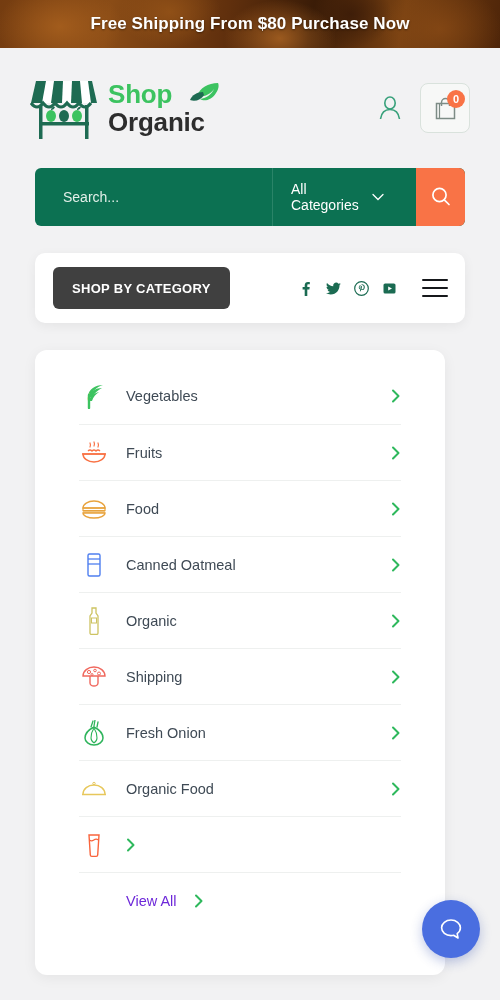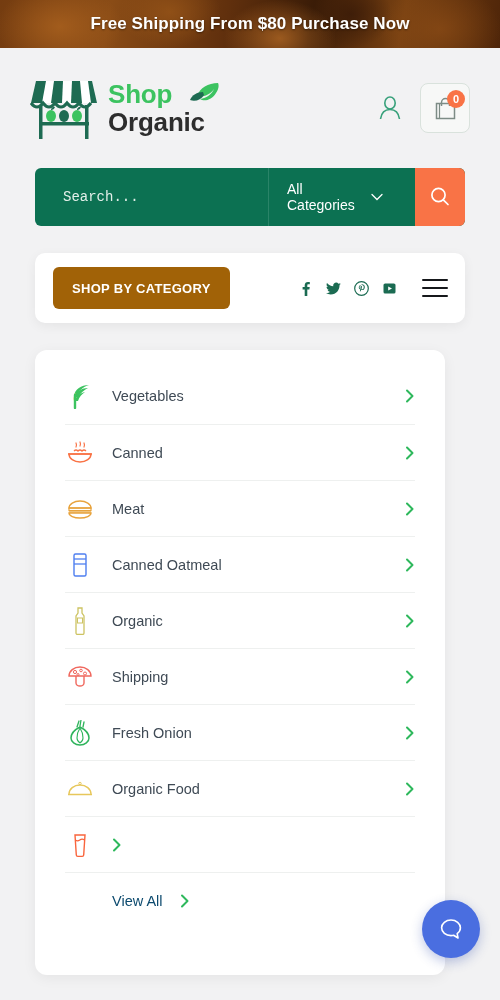--- a/index.html
+++ b/index.html
@@ -130,21 +130,21 @@
     overflow: hidden;
     display: flex;
     background: #0c7152;
   }
   .search-input {
     flex: 1 1 auto;
     border: 0;
     background: transparent;
     color: #ffffff;
     font-size: 14px;
-    font-family: Liberation Mono, monospace;
+    font-family: Liberation Sans, sans-serif;
     padding: 0 28px;
     outline: none;
   }
   .search-input::placeholder { color: #e3efe9; opacity: 1; }
   .cat-select {
     position: relative;
     width: 165px;
     border-left: 1px solid #2a8468;
     display: flex;
     align-items: center;
@@ -172,21 +172,21 @@
     height: 70px;
     background: #ffffff;
     border-radius: 10px;
     box-shadow: 0 3px 12px rgba(0,0,0,0.06);
     display: flex;
     align-items: center;
     justify-content: space-between;
     padding: 0 17px 0 18px;
   }
   .shop-cat-btn {
-    background: #a16207;
+    background: #404040;
     color: #ffffff;
     border: 0;
     border-radius: 6px;
     height: 42px;
     padding: 0 19px;
     font-size: 13px;
     font-weight: bold;
     letter-spacing: 0.3px;
     font-family: "Liberation Sans", sans-serif;
     cursor: pointer;
@@ -216,21 +216,21 @@
     background: #16181b;
     border-radius: 1px;
   }
 
   
   .cat-card {
     margin: 27px 55px 0 35px;
     background: #ffffff;
     border-radius: 12px;
     box-shadow: 0 3px 14px rgba(0,0,0,0.06);
-    padding: 0 30px;
+    padding: 0 44px;
     height: 625px;
     overflow: hidden;
   }
   .cat-row {
     height: 56px;
     display: flex;
     align-items: center;
     border-bottom: 1px solid #eef0ef;
     cursor: pointer;
   }
@@ -252,21 +252,21 @@
 
   .viewall-row {
     height: 56px;
     display: flex;
     align-items: center;
     padding-left: 47px;
     cursor: pointer;
   }
   .viewall-text {
     font-size: 14.5px;
-    color: #0c4a6e;
+    color: #6d28d9;
     margin-right: 17px;
   }
 
   
   .chat-fab {
     position: absolute;
     right: 20px;
     bottom: 42px;
     width: 58px;
     height: 58px;
@@ -423,38 +423,38 @@
       <span class="cat-icon">
         <svg width="26" height="24" viewBox="0 0 26 24">
           <path d="M2 13 h22 a11 8 0 0 1 -22 0 Z" fill="none" stroke="#f97346" stroke-width="1.5"></path>
           <line x1="1" y1="13" x2="25" y2="13" stroke="#f97346" stroke-width="1.5"></line>
           <path d="M7 10 q2 -2 4 0 q2 -2 4 0 q2 -2 4 0" fill="none" stroke="#f97346" stroke-width="1.3"></path>
           <path d="M9 6 q1 -2 0 -4" fill="none" stroke="#f97346" stroke-width="1.2" stroke-linecap="round"></path>
           <path d="M13 5 q1 -2 0 -4" fill="none" stroke="#f97346" stroke-width="1.2" stroke-linecap="round"></path>
           <path d="M17 6 q1 -2 0 -4" fill="none" stroke="#f97346" stroke-width="1.2" stroke-linecap="round"></path>
         </svg>
       </span>
-      <span class="cat-label">Canned</span>
+      <span class="cat-label">Fruits</span>
       <span>
         <svg class="row-chev" viewBox="0 0 10 14">
             <path d="M2 1.5 L7.5 7 L2 12.5" fill="none" stroke="#2eb85c" stroke-width="2" stroke-linecap="round" stroke-linejoin="round"></path>
           </svg>
       </span>
     </div>
 
     <div class="cat-row">
       <span class="cat-icon">
         <svg width="26" height="20" viewBox="0 0 26 20">
           <path d="M2 9 a11 7 0 0 1 22 0 Z" fill="none" stroke="#e8a33d" stroke-width="1.4"></path>
           <rect x="2" y="9" width="22" height="2.6" fill="none" stroke="#e8a33d" stroke-width="1.2"></rect>
           <path d="M2 13 h22" stroke="#e8a33d" stroke-width="1.2"></path>
           <path d="M2 14 a11 5 0 0 0 22 0 Z" fill="none" stroke="#e8a33d" stroke-width="1.4"></path>
         </svg>
       </span>
-      <span class="cat-label">Meat</span>
+      <span class="cat-label">Food</span>
       <span>
         <svg class="row-chev" viewBox="0 0 10 14">
             <path d="M2 1.5 L7.5 7 L2 12.5" fill="none" stroke="#2eb85c" stroke-width="2" stroke-linecap="round" stroke-linejoin="round"></path>
           </svg>
       </span>
     </div>
 
     <div class="cat-row">
       <span class="cat-icon">
         <svg width="18" height="26" viewBox="0 0 18 26">

